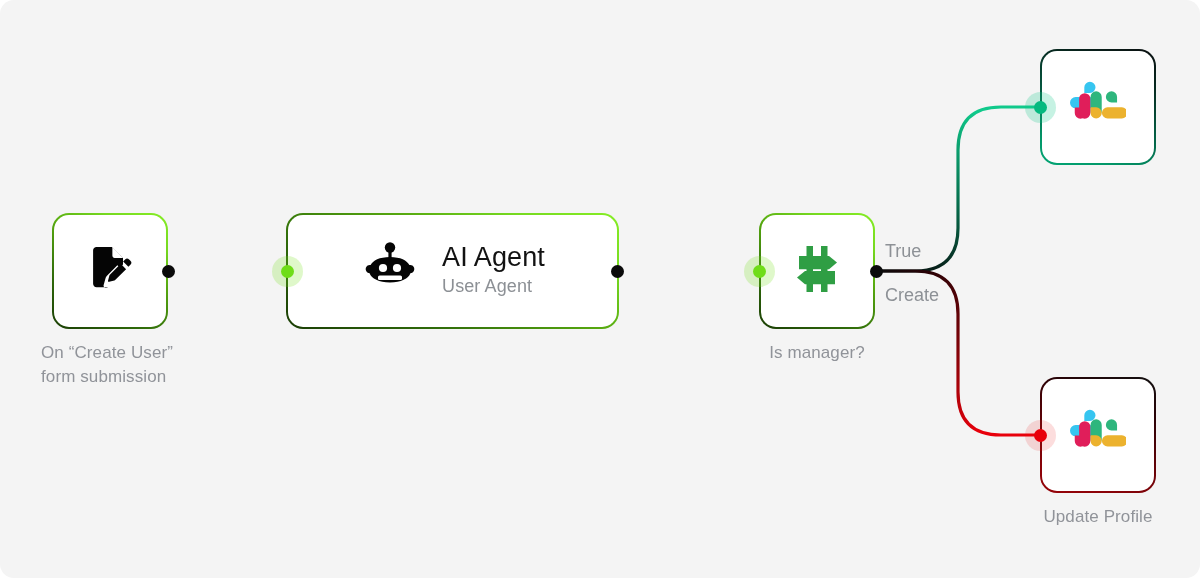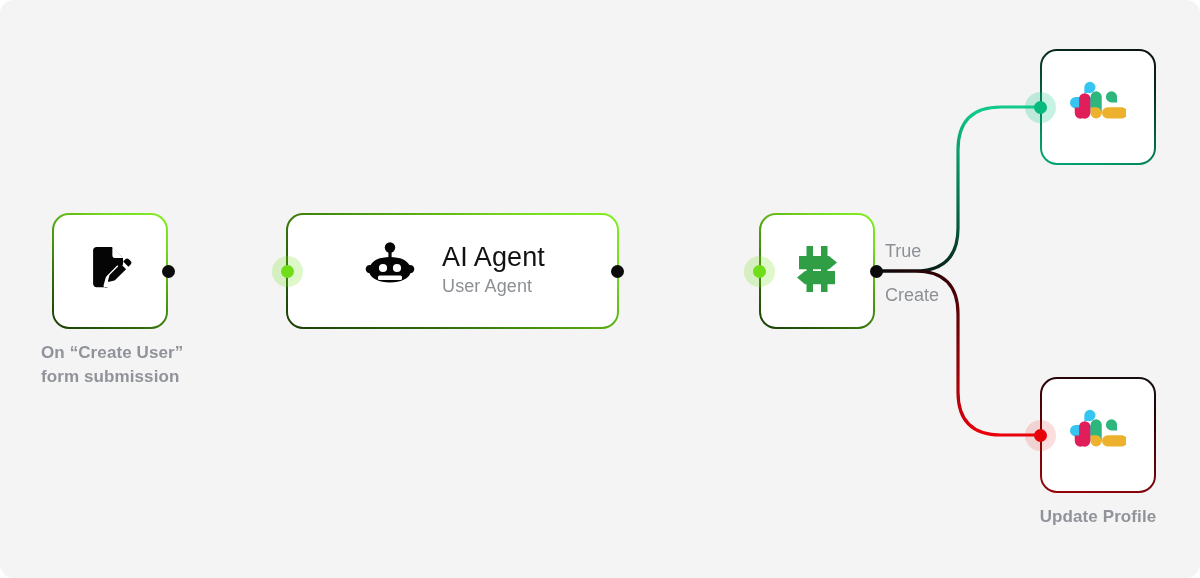--- a/index.html
+++ b/index.html
@@ -179,21 +179,21 @@
       <span>
         <svg width="52" height="52" viewBox="0 0 24 24" xmlns="http://www.w3.org/2000/svg">
           <path fill="#050505" d="M4.2 3.4c0-.9.7-1.6 1.6-1.6h7.1l5.1 5.1v3.0l-1.5 1.5-1.1-1.1-4.9 4.9a2 2 0 0 0-.53.93l-.9 3.3a1 1 0 0 0 1.23 1.23l1.0-.27H5.8c-.9 0-1.6-.7-1.6-1.6z"></path>
           <path fill="#ffffff" d="M13.1 1.9v4.0c0 .55.45 1.0 1.0 1.0h4.0z"></path>
           <path fill="#050505" d="M12.05 14.55l4.92-4.92 2.45 2.45-4.92 4.92a1.1 1.1 0 0 1-.5.29l-2.4.64a.42.42 0 0 1-.52-.52l.64-2.4c.05-.19.15-.36.29-.5z"></path>
           <path fill="#050505" d="M18.05 8.55l.92-.92a1.3 1.3 0 0 1 1.84 0l.61.61a1.3 1.3 0 0 1 0 1.84l-.92.92z"></path>
         </svg>
       </span>
     </div>
   </div>
-  <div class="node-label" style="left:41px; top:341px; width:210px;font-weight:bold;">On “Create User”
+  <div class="node-label" style="left:41px; top:341px; width:210px;">On “Create User”
 form submission</div>
 
   <div class="dot dot-out" style="left:161.5px; top:264.5px;"></div>
   <div class="halo halo-green" style="left:272px; top:255.5px;"></div>
   <div class="dot dot-in dot-green" style="left:281px; top:264.5px;"></div>
 
   <div class="node-frame frame-green" style="left:286px; top:213px; width:333px; height:116px;">
     <div class="node-inner">
       <div class="agent-body">
         <span>
@@ -223,20 +223,21 @@
       <span>
         <svg width="54" height="54" viewBox="0 0 54 54" xmlns="http://www.w3.org/2000/svg">
           <rect x="16.5" y="4" width="6.5" height="46" fill="#2f9e44"></rect>
           <rect x="31" y="4" width="6.5" height="46" fill="#2f9e44"></rect>
           <path fill="#2f9e44" d="M9 14h30l8 6.6-8 6.6H9z"></path>
           <path fill="#2f9e44" d="M45 29H15l-8 6.6 8 6.6h30z"></path>
         </svg>
       </span>
     </div>
   </div>
+  <div class="node-label label-center" style="left:717px; top:341px; width:200px;">Is manager?</div>
 
   <div class="dot dot-out" style="left:869.5px; top:264.5px;"></div>
   <div class="branch-label" style="left:885px; top:241px;">True</div>
   <div class="branch-label" style="left:885px; top:285px;">Create</div>
 
   <div class="halo halo-teal" style="left:1025px; top:91.5px;"></div>
   <div class="dot dot-in dot-teal" style="left:1034px; top:100.5px;"></div>
 
   <div class="node-frame frame-teal" style="left:1040px; top:49px; width:116px; height:116px;">
     <div class="node-inner">
@@ -267,15 +268,15 @@
           <path fill="#2eb67d" d="M34.6 19.2a5.4 5.4 0 1 1 10.8 0v5.4H40a5.4 5.4 0 0 1-5.4-5.4z"></path>
           <path fill="#2eb67d" d="M19.8 19.2a5.4 5.4 0 1 1 10.8 0V33a5.4 5.4 0 1 1-10.8 0z"></path>
           <path fill="#ecb22e" d="M30.6 34.6a5.4 5.4 0 1 1-10.8 0v-5.4h5.4a5.4 5.4 0 0 1 5.4 5.4z"></path>
           <path fill="#ecb22e" d="M30.8 34.6a5.4 5.4 0 0 1 5.4-5.4H50a5.4 5.4 0 1 1 0 10.8H36.2a5.4 5.4 0 0 1-5.4-5.4z"></path>
           <path fill="#e01e5a" d="M15.4 34.8a5.4 5.4 0 1 1-10.8 0v-5.4H10a5.4 5.4 0 0 1 5.4 5.4z"></path>
           <path fill="#e01e5a" d="M19.6 34.8a5.4 5.4 0 1 1-10.8 0V21a5.4 5.4 0 1 1 10.8 0z"></path>
         </svg>
       </span>
     </div>
   </div>
-  <div class="node-label label-center" style="left:998px; top:505px; width:200px;font-weight:bold;">Update Profile</div>
+  <div class="node-label label-center" style="left:998px; top:505px; width:200px;">Update Profile</div>
 
 </div>
 
 </body></html>

